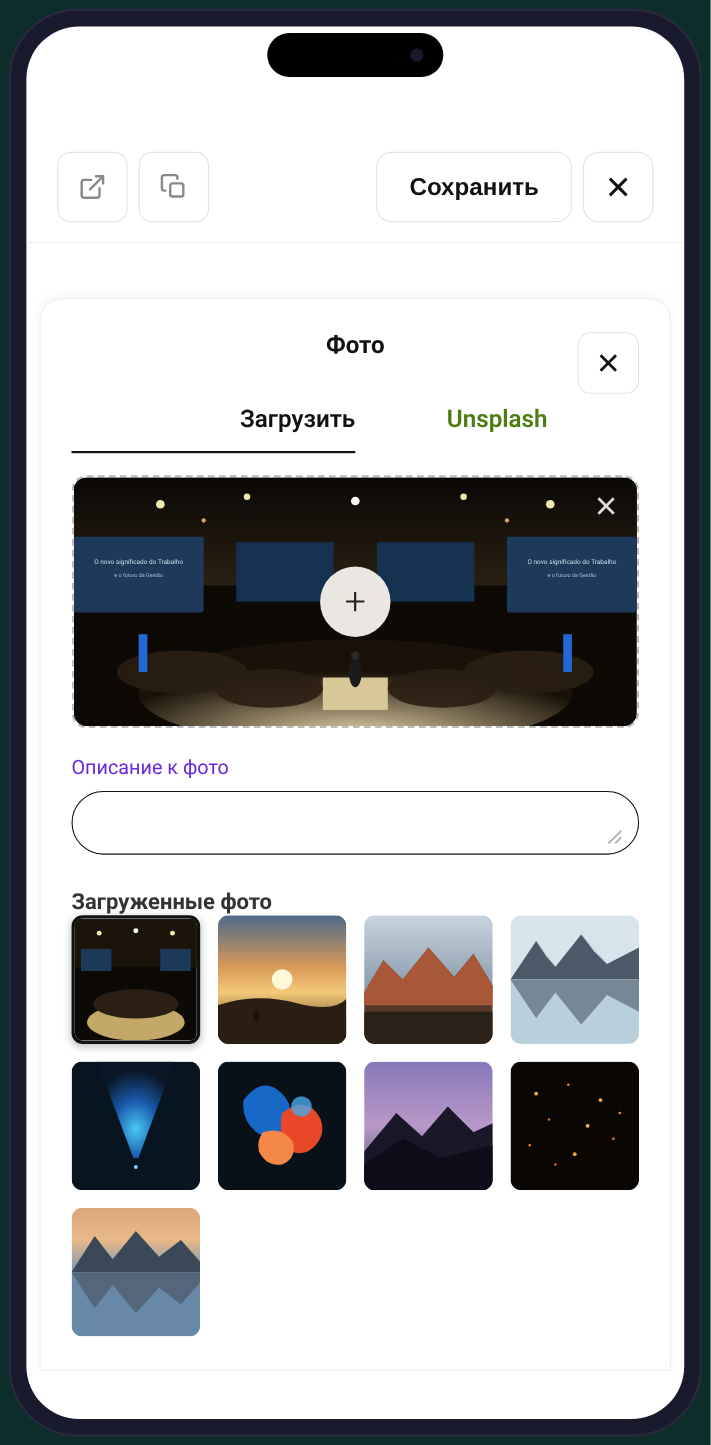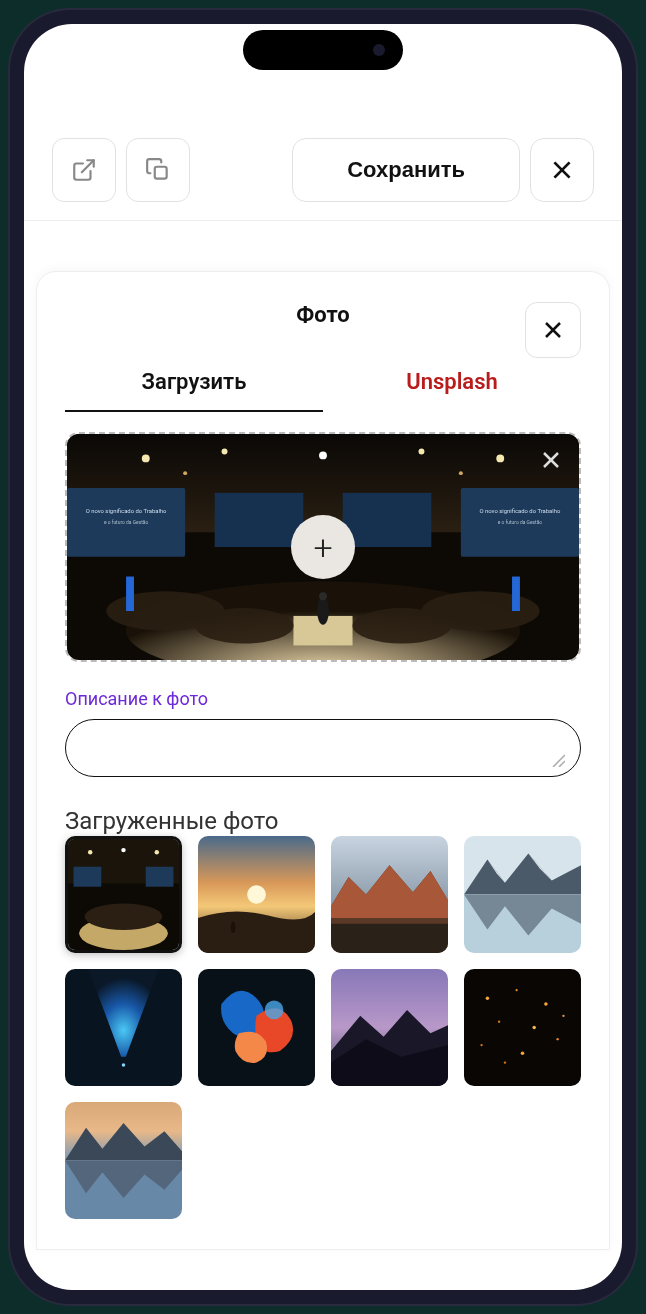--- a/index.html
+++ b/index.html
@@ -70,21 +70,21 @@
     border-radius: 12px;
     background: #fff;
     display: flex;
     align-items: center;
     justify-content: center;
     cursor: pointer;
     color: #666;
   }
   .spacer { flex: 1; }
   .save-btn {
-    padding: 0 54px;
+    padding: 0 29px;
     height: 64px;
     border: 1px solid #e2e2e2;
     border-radius: 14px;
     background: #fff;
     font-size: 22px;
     font-weight: 600;
     color: #111;
     cursor: pointer;
   }
   .close-top {
@@ -134,27 +134,28 @@
   .tabs {
     display: flex;
     margin-bottom: 20px;
   }
   .tab {
     flex: 1;
     text-align: center;
     padding: 12px 0 16px;
     font-size: 22px;
     font-weight: 600;
-    color: #b91c1c;
+    color: #4d7c0f;
     cursor: pointer;
     border-bottom: 2px solid transparent;
   }
   .tab.active {
     color: #111;
     border-bottom: 2px solid #111;
+    text-align: right;
   }
   .preview-area {
     position: relative;
     border: 2px dashed #bbb;
     border-radius: 14px;
     overflow: hidden;
     height: 230px;
   }
   .preview-img {
     width: 100%;
@@ -204,23 +205,24 @@
   .input-wrap { position: relative; }
   .resize-handle {
     position: absolute;
     right: 16px;
     bottom: 10px;
     color: #999;
     pointer-events: none;
   }
   .section-label {
     margin-top: 30px;
-    font-size: 24px;
+    font-size: 20px;
     color: #333;
     margin-bottom: 1px;
+    font-weight: bold;
   }
   .thumb-grid {
     display: grid;
     grid-template-columns: repeat(4, 1fr);
     gap: 16px;
   }
   .thumb {
     aspect-ratio: 1;
     border-radius: 10px;
     overflow: hidden;

